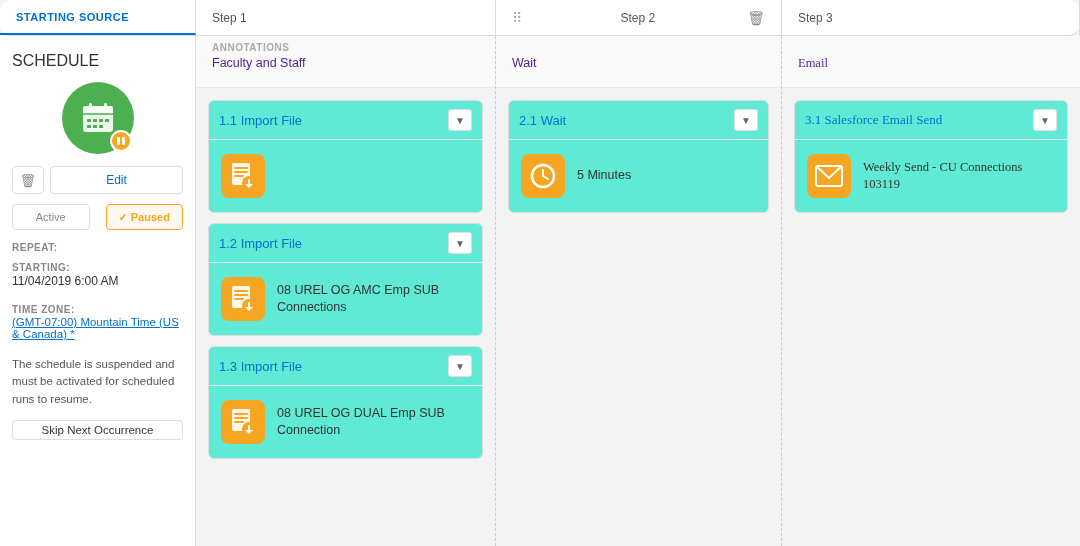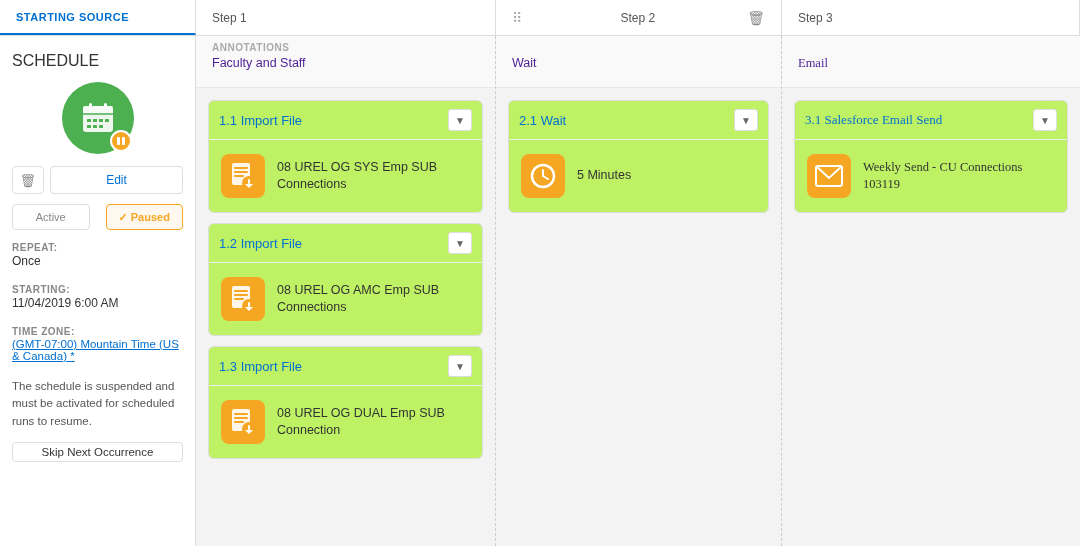--- a/index.html
+++ b/index.html
@@ -15,20 +15,21 @@
       flex-direction: column;
     }
 
     
     .header-row {
       display: flex;
       height: 36px;
       background: #fff;
       border-bottom: 1px solid #ddd;
       flex-shrink: 0;
+      border-radius: 11px;
     }
     .header-cell {
       display: flex;
       align-items: center;
       padding: 0 16px;
       font-size: 12px;
       font-weight: 600;
       color: #555;
       border-right: 1px solid #ddd;
     }
@@ -275,21 +276,21 @@
       padding: 12px;
       display: flex;
       flex-direction: column;
       gap: 10px;
       background: #f3f3f3;
       flex: 1;
     }
 
     
     .step-card {
-      background: #bef264;
+      background: #5eead4;
       border: 1px solid #ddd;
       border-radius: 6px;
       overflow: hidden;
     }
     .card-header {
       display: flex;
       align-items: center;
       justify-content: space-between;
       padding: 8px 10px;
       border-bottom: 1px solid #eee;
@@ -398,21 +399,20 @@
         <span>Active</span>
       </div>
       <div class="status-btn paused">
         <span class="check-mark">✓</span>
         <span>Paused</span>
       </div>
     </div>
 
     <div class="meta-section">
       <div class="meta-label">REPEAT:</div>
-      <div class="meta-value">Once</div>
     </div>
 
     <div class="meta-section">
       <div class="meta-label">STARTING:</div>
       <div class="meta-value">11/04/2019 6:00 AM</div>
     </div>
 
     <div class="meta-section">
       <div class="meta-label">TIME ZONE:</div>
       <div class="timezone-value">(GMT-07:00) Mountain Time (US &amp; Canada) *</div>
@@ -443,21 +443,20 @@
                 <svg width="26" height="28" viewBox="0 0 26 28" fill="none">
       <rect x="2" y="1" width="18" height="22" rx="2" fill="white" opacity="0.9"></rect>
       <rect x="4" y="5" width="14" height="2" rx="1" fill="#f5a623"></rect>
       <rect x="4" y="9" width="14" height="2" rx="1" fill="#f5a623"></rect>
       <rect x="4" y="13" width="10" height="2" rx="1" fill="#f5a623"></rect>
       <circle cx="19" cy="21" r="7" fill="#f5a623"></circle>
       <rect x="18" y="17" width="2" height="5" rx="1" fill="white"></rect>
       <polygon points="15,22 19,26 23,22" fill="white"></polygon>
     </svg>
               </div>
-        <div class="card-text">08 UREL OG SYS Emp SUB Connections</div>
       </div>
     </div>
           <div class="step-card">
       <div class="card-header">
         <span class="card-title">1.2 Import File</span>
         <div class="card-dropdown">▼</div>
       </div>
       <div class="card-body">
         <div class="card-icon">
                 <svg width="26" height="28" viewBox="0 0 26 28" fill="none">

